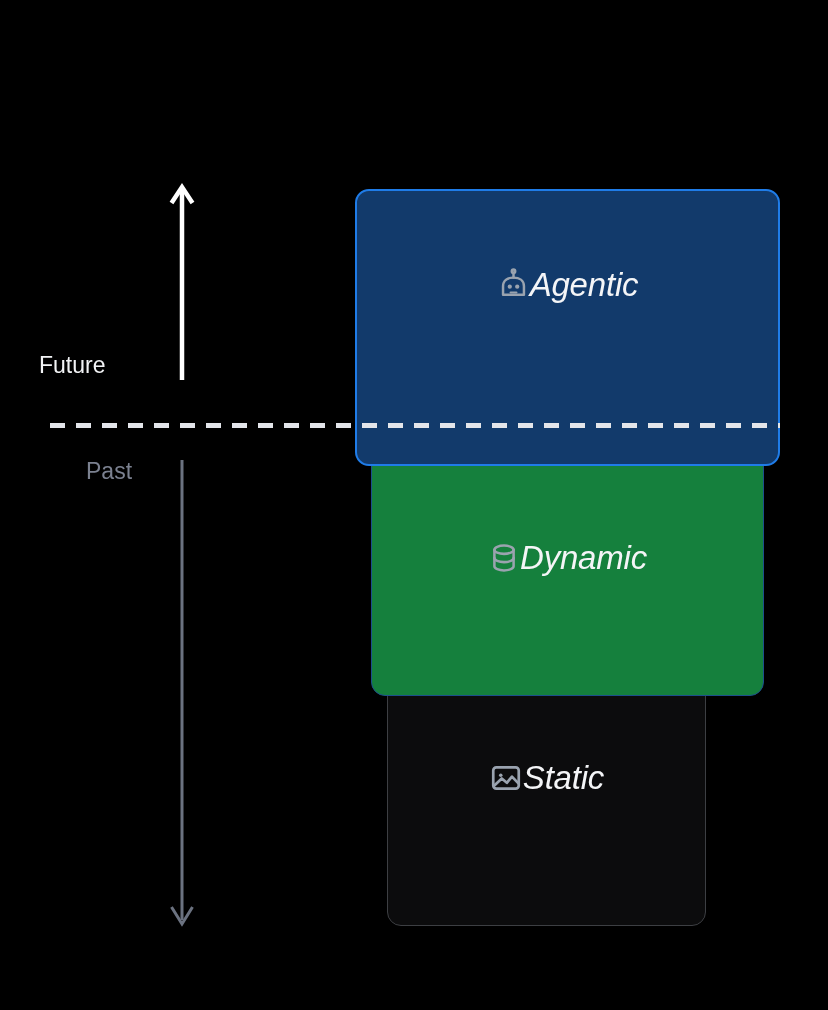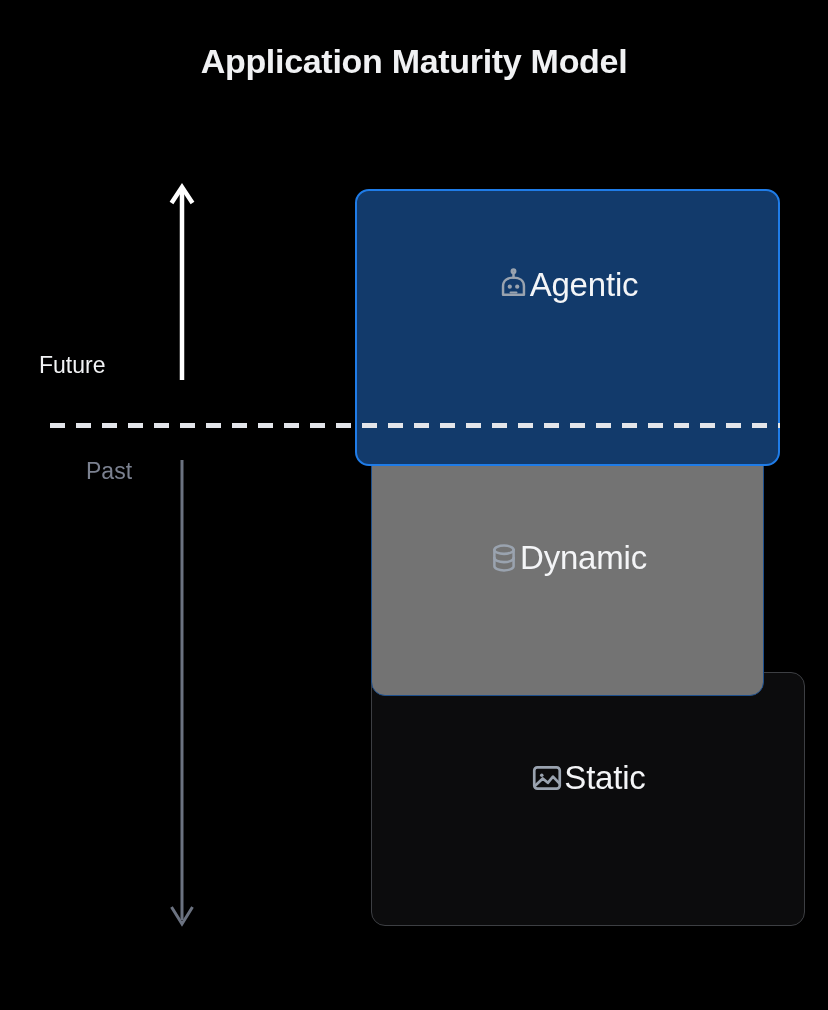--- a/index.html
+++ b/index.html
@@ -99,41 +99,42 @@
     background: #123a6b;
     border: 2px solid #1f7ce8;
     border-radius: 14px;
     z-index: 6;
   }
   .layer-dynamic {
     left: 371px;
     top: 440px;
     width: 393px;
     height: 256px;
-    background: #737373;
+    background: #15803d;
     border: 1px solid #1d4f8c;
     border-radius: 14px;
     z-index: 4;
   }
   .layer-static {
-    left: 371px;
+    left: 387px;
     top: 672px;
-    width: 434px;
+    width: 319px;
     height: 254px;
     background: #0c0c0d;
     border: 1px solid #3d3f43;
     border-radius: 14px;
     z-index: 2;
     text-align: center;
   }
 
   .layer-content {
     display: flex;
     align-items: center;
     transform: translateY(-1px);
+    font-style: italic;
   }
   .layer-agentic .layer-content { transform: translateY(-43px); }
   .layer-dynamic .layer-content { transform: translateY(-10px); }
   .layer-static  .layer-content { transform: translateY(-21px); }
 
   .layer-icon {
     display: block;
     flex: 0 0 auto;
     line-height: 0;
   }
@@ -142,21 +143,20 @@
     color: #f4f5f7;
     letter-spacing: -0.2px;
     white-space: nowrap;
   }
 </style>
 </head>
 <body>
 
 <div id="canvas">
 
-  <div class="title">Application Maturity Model</div>
 
   <div class="axis-up">
     <svg width="28" height="198" viewBox="0 0 28 198" aria-hidden="true">
       <line x1="14" y1="198" x2="14" y2="8" stroke="#ffffff" stroke-width="4.5" stroke-linecap="butt"></line>
       <polyline points="3.5,21 14,5 24.5,21" fill="none" stroke="#ffffff" stroke-width="4.5" stroke-linecap="butt" stroke-linejoin="miter"></polyline>
     </svg>
   </div>
 
   <div class="axis-down">
     <svg width="28" height="468" viewBox="0 0 28 468" aria-hidden="true">

